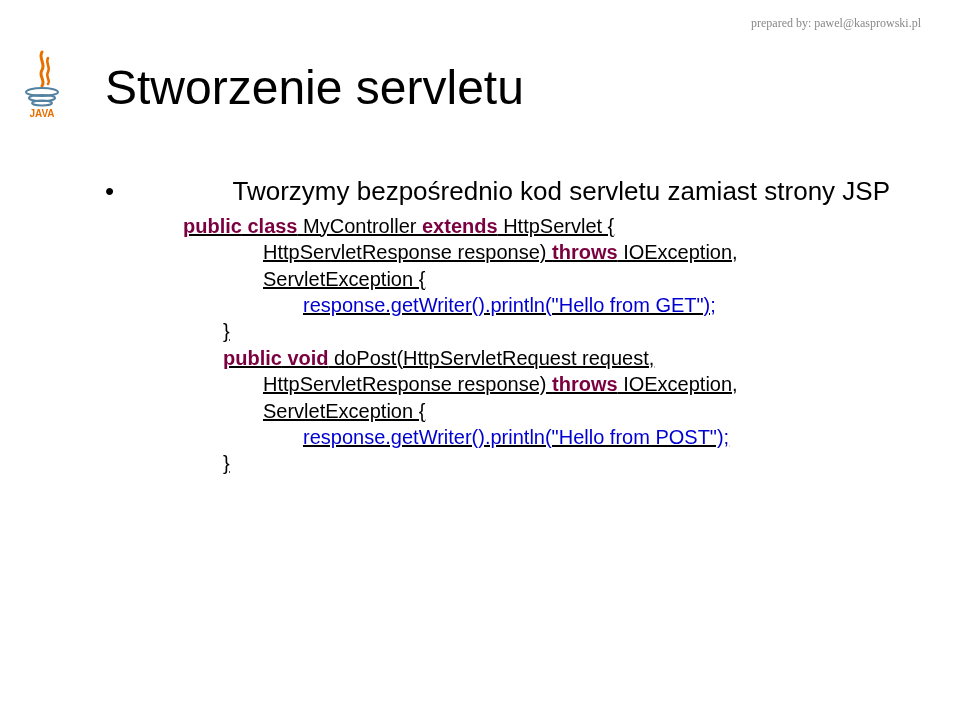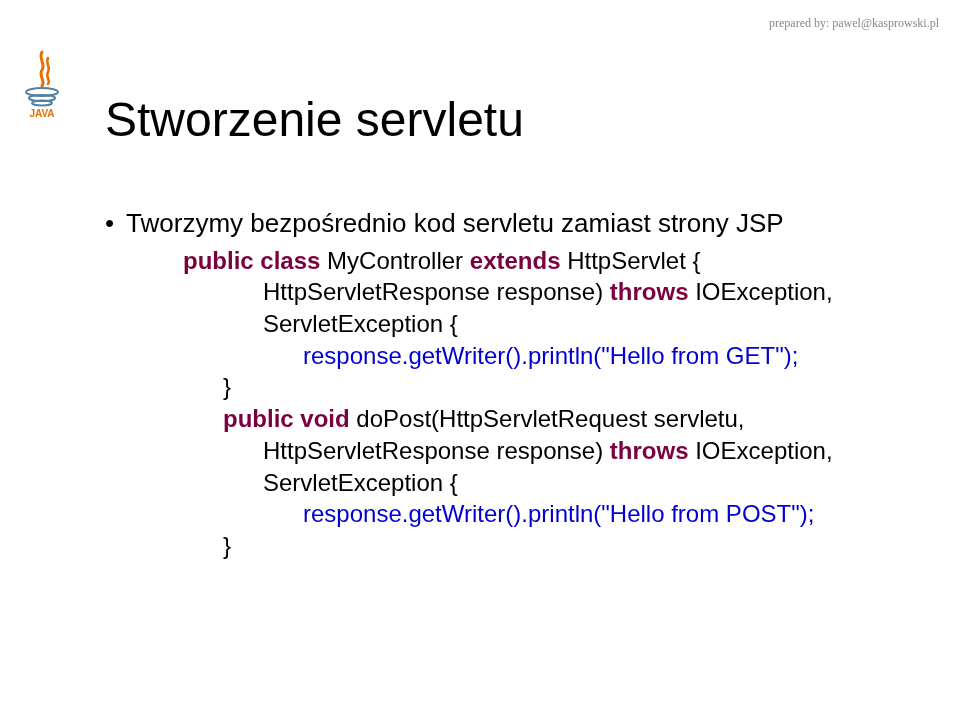--- a/index.html
+++ b/index.html
@@ -11,38 +11,38 @@
       width: 960px;
       height: 720px;
       background: #ffffff;
       font-family: Arial, Helvetica, sans-serif;
       position: relative;
       overflow: hidden;
     }
     .header {
       position: absolute;
       top: 16px;
-      right: 21px;
+      right: 39px;
       font-size: 12px;
       color: #888;
       font-family: Georgia, serif;
     }
     .logo {
       position: absolute;
       top: 50px;
       left: 18px;
       width: 48px;
       height: 70px;
     }
     .logo svg {
       width: 100%;
       height: 100%;
     }
     .content {
-      padding: 92px 70px 0 105px;
+      padding: 60px 70px 0 105px;
     }
     .title {
       font-size: 48px;
       font-weight: normal;
       color: #000;
       margin-bottom: 60px;
     }
     .bullet-line {
       display: flex;
       align-items: flex-start;
@@ -50,27 +50,29 @@
       color: #000;
       line-height: 1.3;
       margin-bottom: 4px;
     }
     .bullet {
       margin-right: 12px;
       font-size: 26px;
     }
     .bullet-text {
       flex: 1;
+      text-align: right;
     }
     .code-block {
       margin-left: 78px;
       margin-top: 2px;
-      font-size: 24px;
+      font-size: 20px;
       line-height: 1.32;
       font-family: Arial, Helvetica, sans-serif;
+      text-decoration: underline;
     }
     .code-line {
       white-space: pre;
     }
     .kw {
       color: #7b0040;
       font-weight: bold;
     }
     .plain {
       color: #000;
@@ -111,21 +113,21 @@
 
 
     <div class="code-line indent2"><span class="plain">HttpServletResponse response) </span><span class="kw">throws</span><span class="plain"> IOException,</span></div>
 
     <div class="code-line indent2"><span class="plain">ServletException {</span></div>
 
     <div class="code-line indent3"><span class="blue">response.getWriter().println("Hello from GET");</span></div>
 
     <div class="code-line indent1"><span class="plain">}</span></div>
 
-    <div class="code-line indent1"><span class="kw">public</span><span class="kw"> void</span><span class="plain"> doPost(HttpServletRequest servletu,</span></div>
+    <div class="code-line indent1"><span class="kw">public</span><span class="kw"> void</span><span class="plain"> doPost(HttpServletRequest request,</span></div>
 
     <div class="code-line indent2"><span class="plain">HttpServletResponse response) </span><span class="kw">throws</span><span class="plain"> IOException,</span></div>
 
     <div class="code-line indent2"><span class="plain">ServletException {</span></div>
 
     <div class="code-line indent3"><span class="blue">response.getWriter().println("Hello from POST");</span></div>
 
     <div class="code-line indent1"><span class="plain">}</span></div>
   </div>
 </div>

